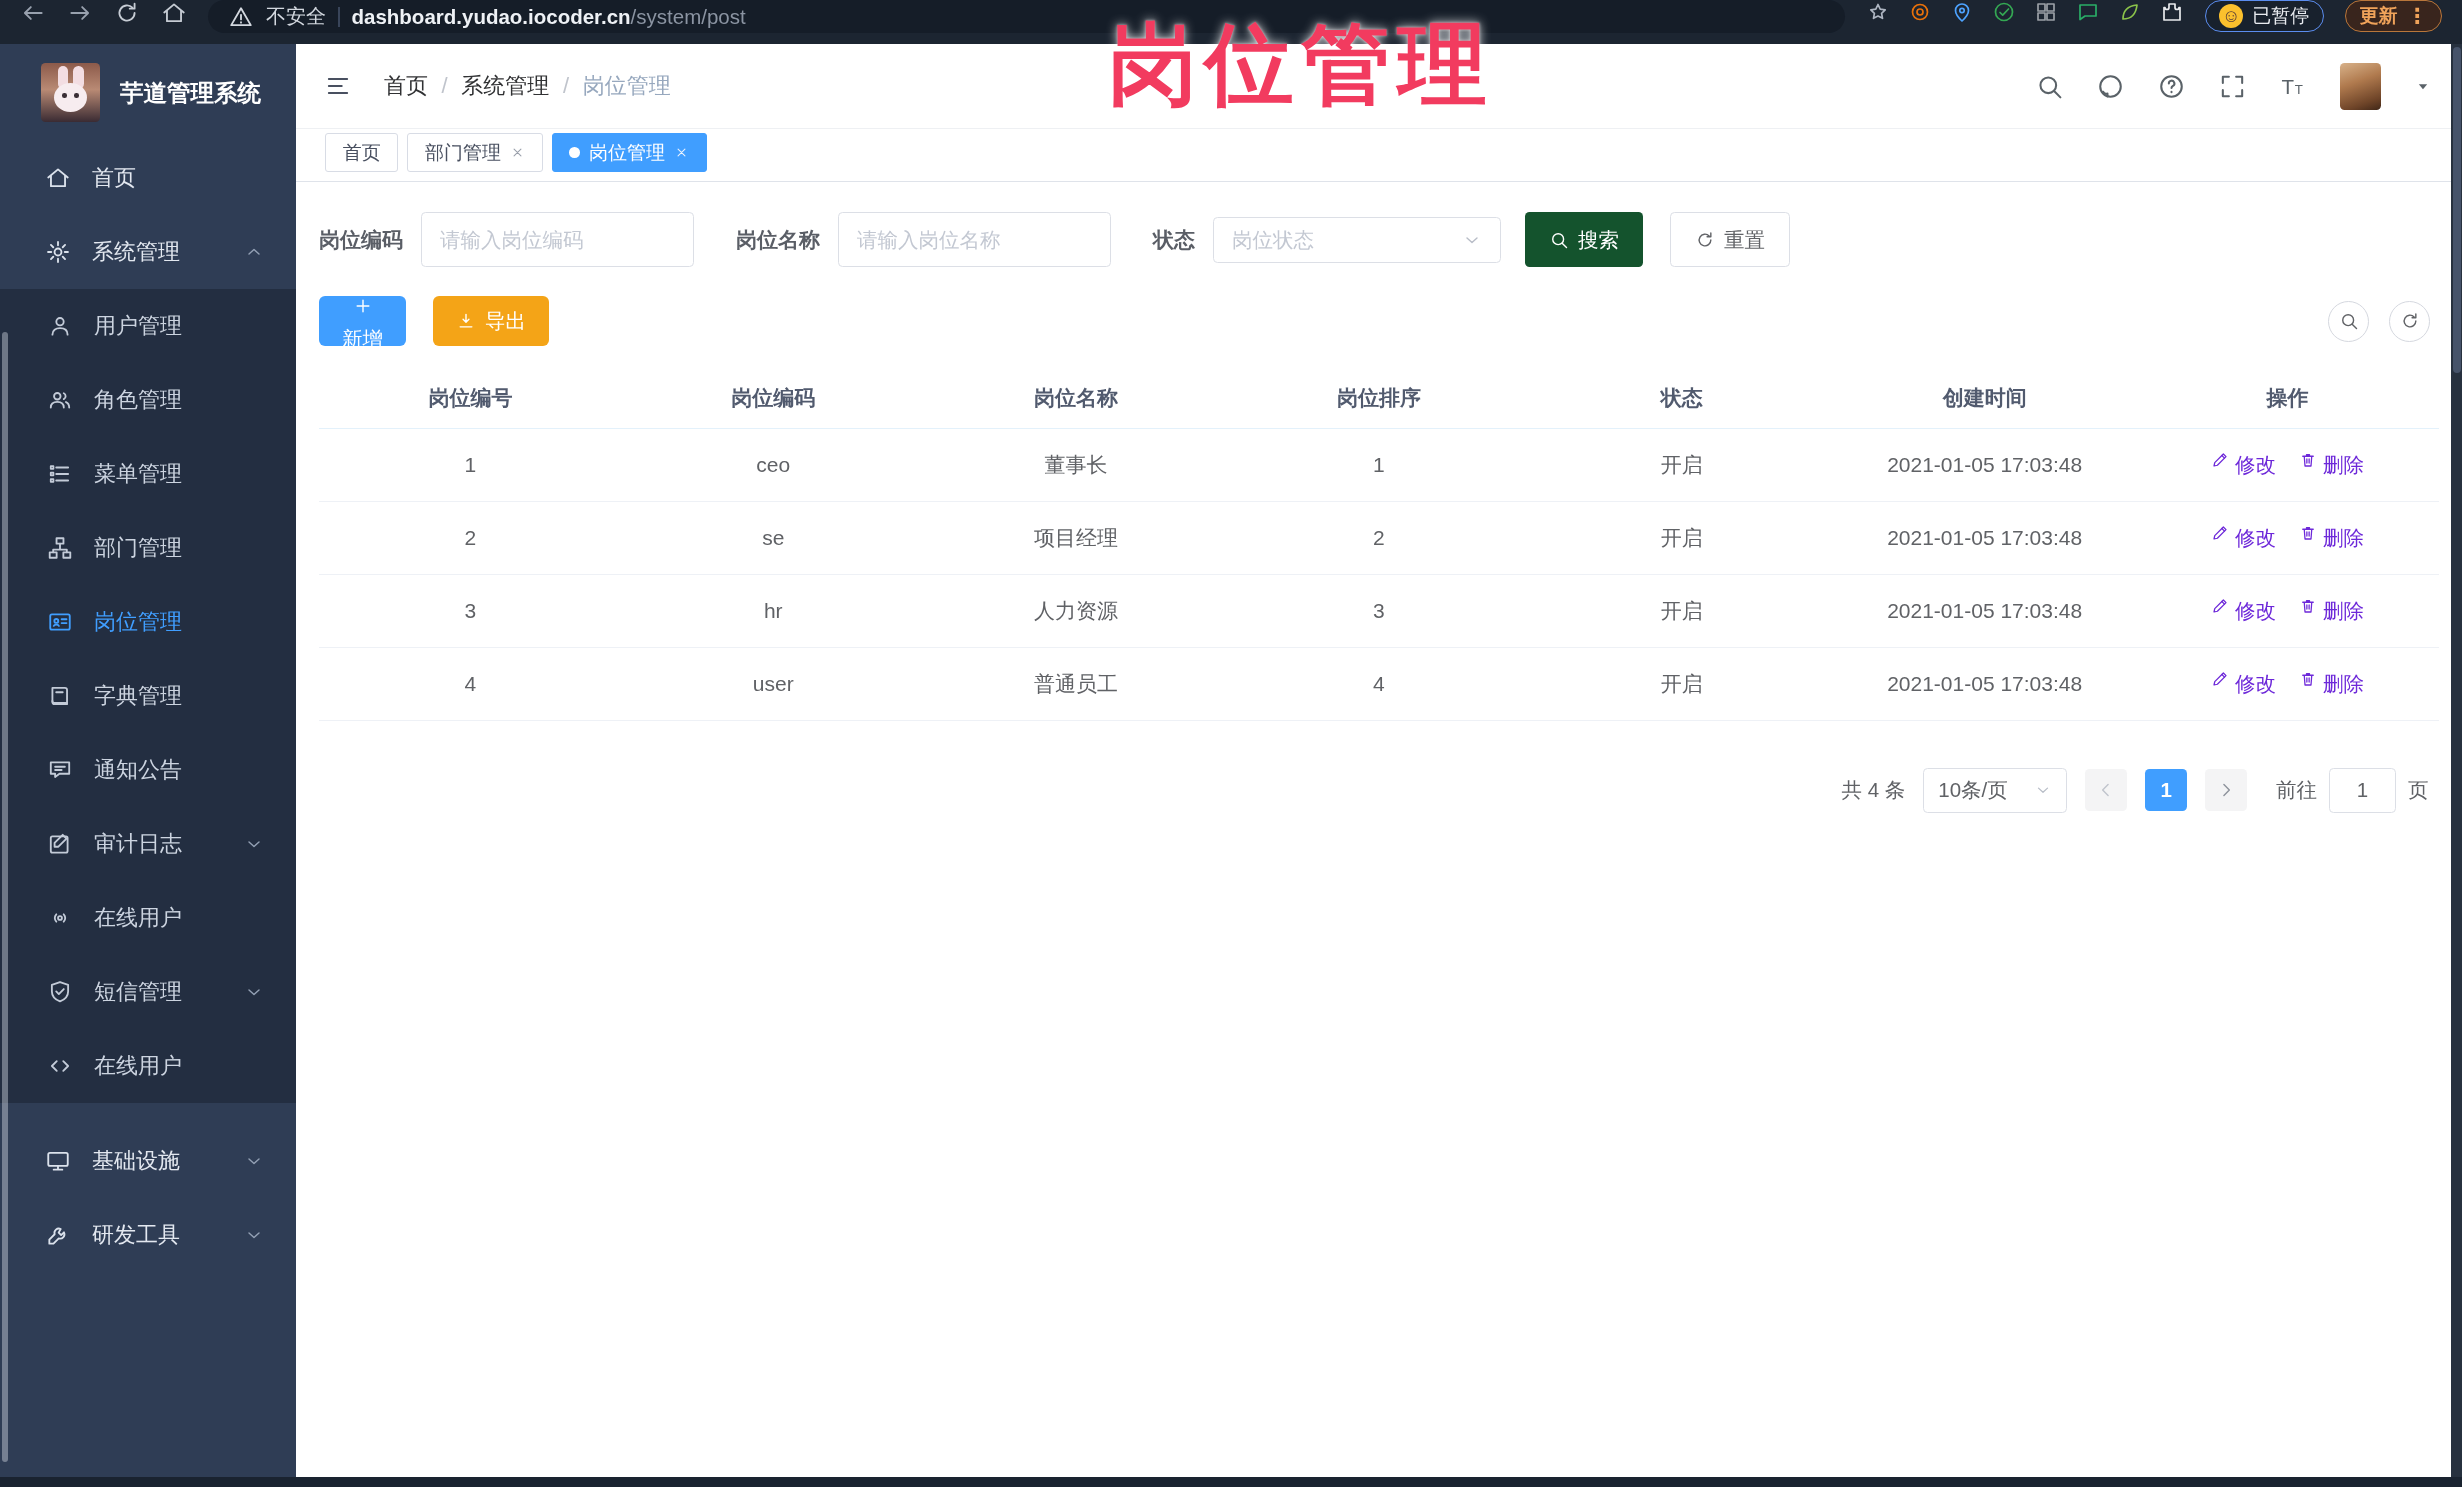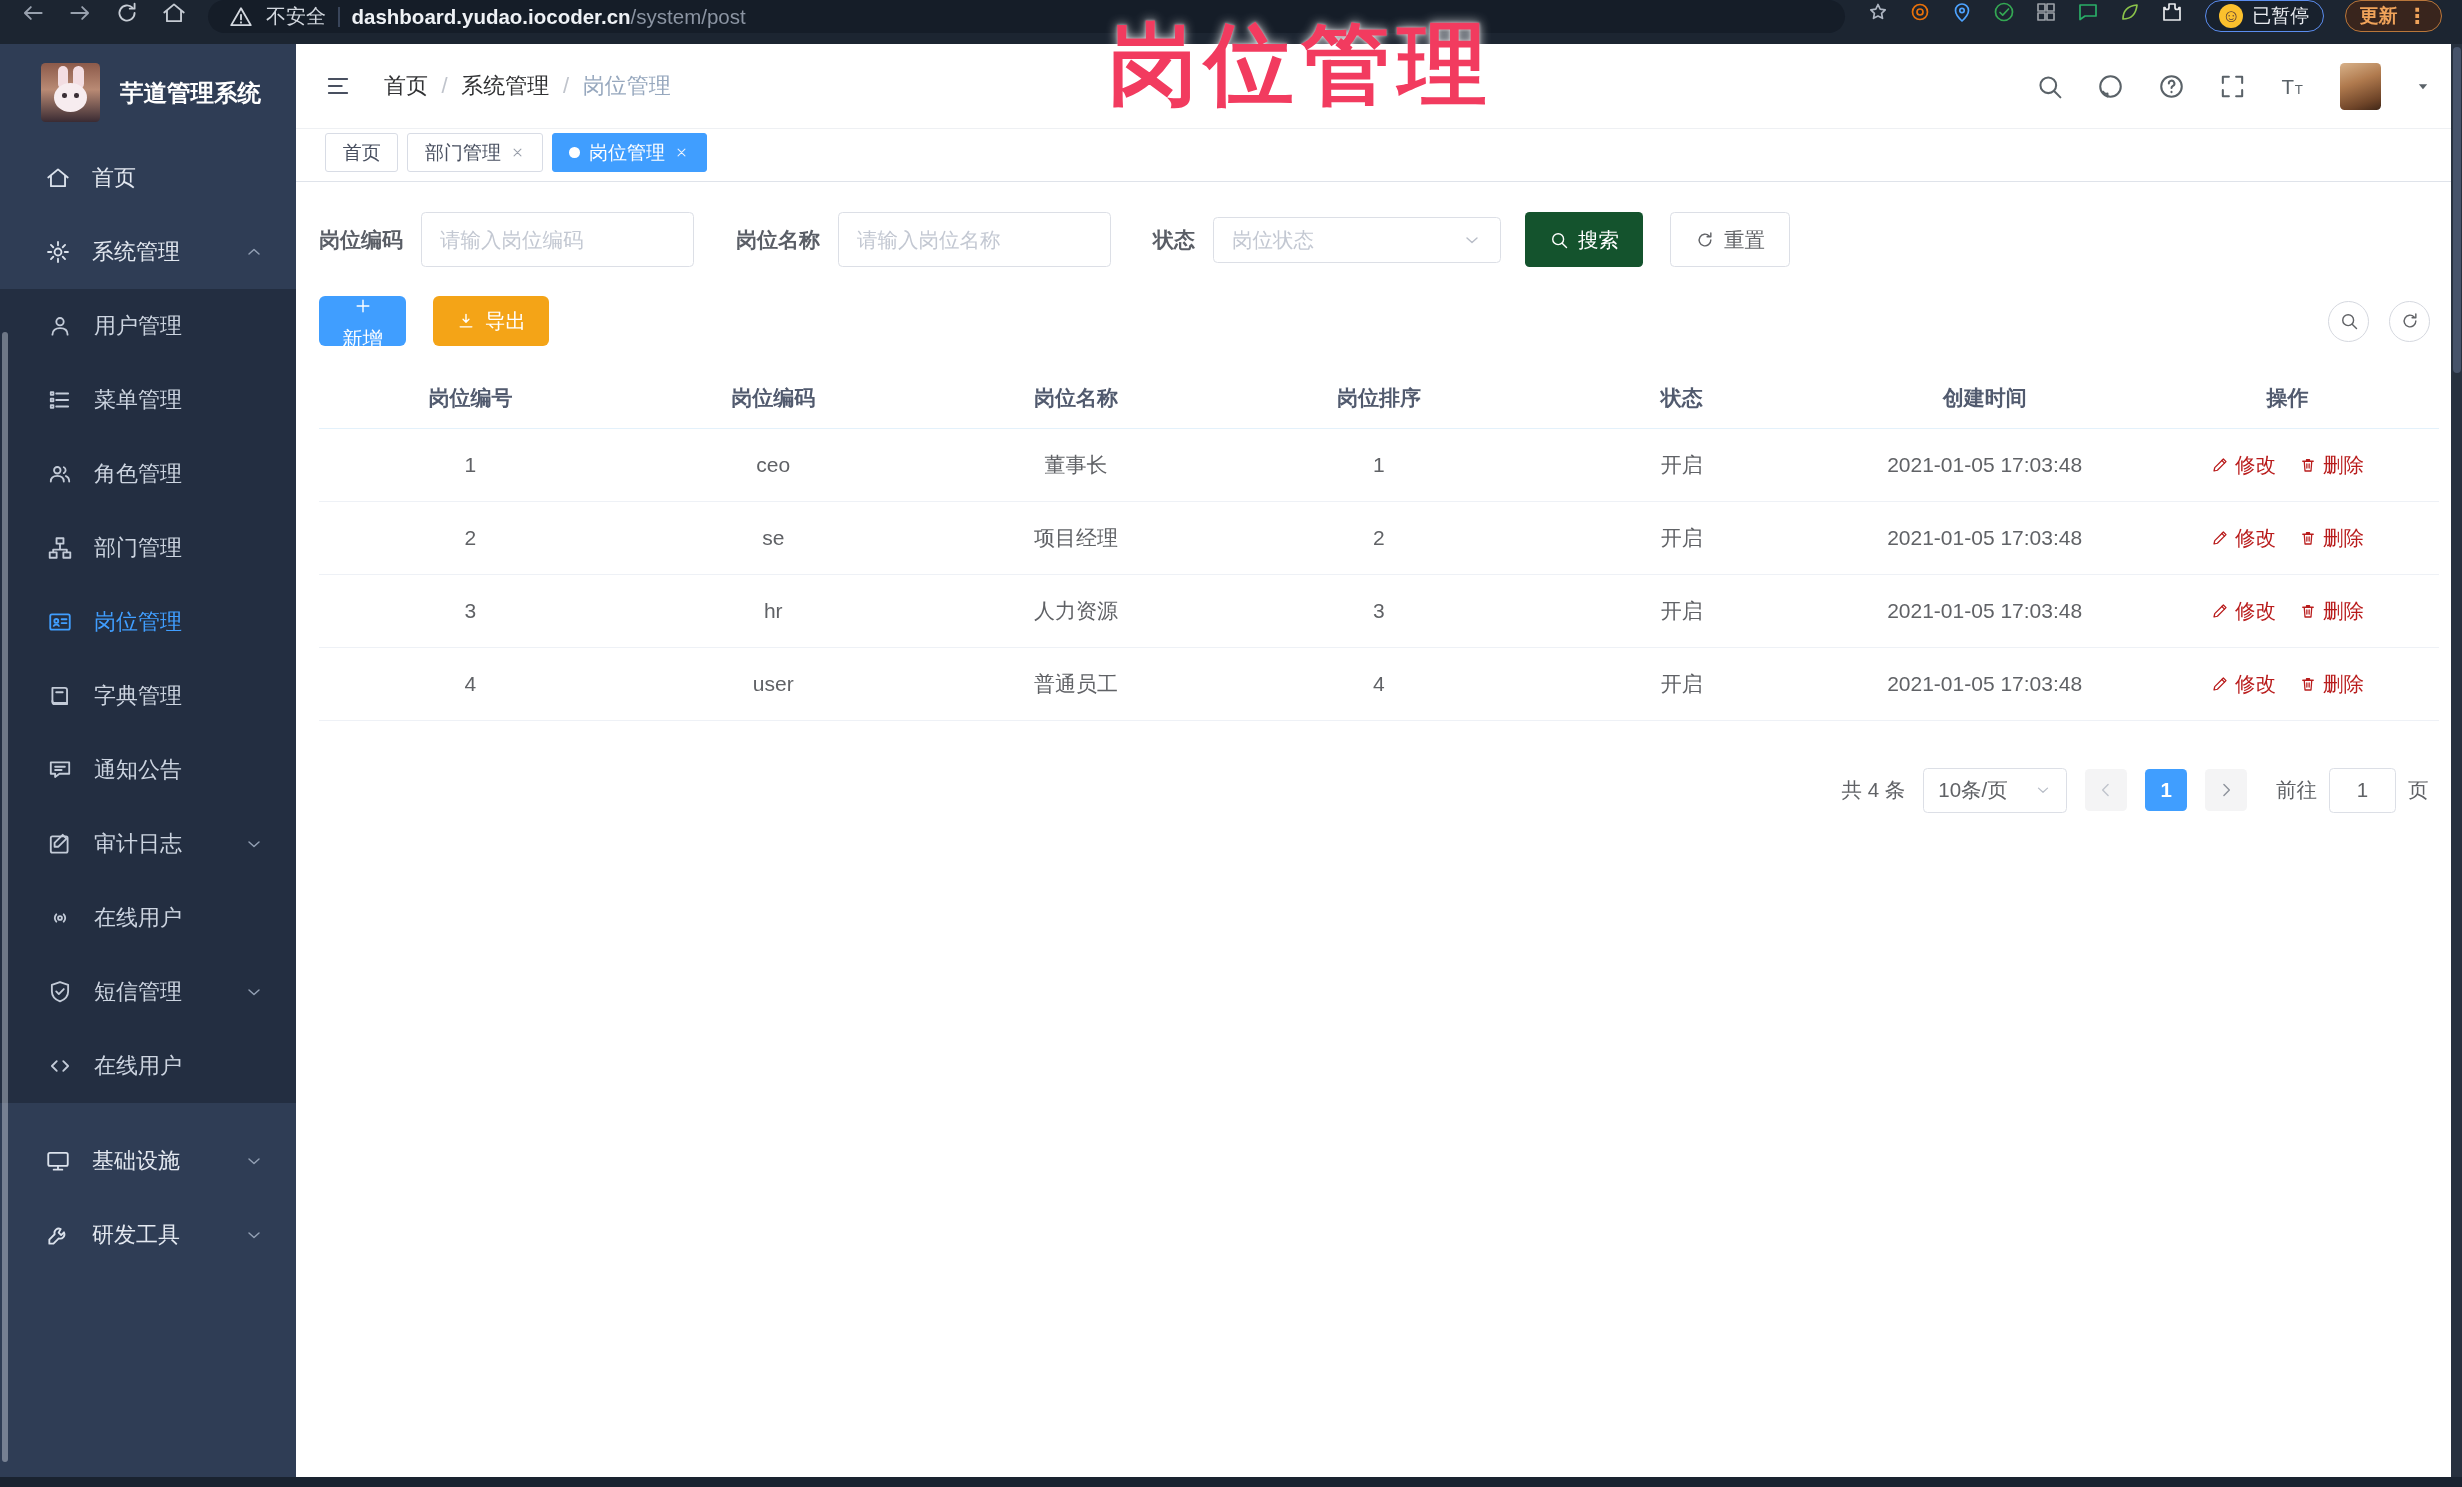--- a/index.html
+++ b/index.html
@@ -136,21 +136,21 @@
   
   table.data{ width:100%; border-collapse:collapse; margin-top:23px; table-layout:fixed; }
   table.data th{
     height:59px; font-size:21px; font-weight:bold; color:#515a6e; text-align:center;
     border-bottom:1.5px solid #e3f1fb; background:#fff;
   }
   table.data td{
     height:73px; font-size:21px; color:#606266; text-align:center;
     border-bottom:0.8px solid #eef1f6; background:#fff;
   }
-  .op-link{ color:#b91c1c; font-size:20.5px; display:inline-flex; align-items:center; gap:6px;
+  .op-link{ color:#6d28d9; font-size:20.5px; display:inline-flex; align-items:flex-start; gap:6px;
     cursor:pointer; white-space:nowrap; }
   .op-link + .op-link{ margin-left:23px; }
 
   
   .pager{ margin-top:47px; display:flex; align-items:center; justify-content:flex-end;
     gap:18px; font-size:20.5px; color:#606266; padding-right:10.6px; }
   .pg-select{ width:144px; height:45px; border:0.8px solid #dcdfe6; border-radius:4.5px;
     display:flex; align-items:center; padding:0 14px; cursor:pointer; background:#fff; }
   .pg-select .chev{ margin-left:auto; color:#b8bdc7; display:flex; }
   .pg-btn{ width:42px; height:42px; border-radius:4.5px; background:#f4f4f5;
@@ -312,37 +312,37 @@
             <svg viewBox="0 0 24 24" width="26" height="26" fill="none" stroke="currentColor" stroke-width="1.7" stroke-linecap="round" stroke-linejoin="round">
               <circle cx="12" cy="8" r="3.4"></circle>
               <path d="M5 20c0-4.2 3-6 7-6s7 1.8 7 6"></path>
             </svg>
           </span>
           <span>用户管理</span>
         </div>
         <div class="menu-item">
           <span class="mi-icon">
             <svg viewBox="0 0 24 24" width="26" height="26" fill="none" stroke="currentColor" stroke-width="1.7" stroke-linecap="round" stroke-linejoin="round">
+              <circle cx="9.5" cy="8.5" r="3"></circle>
+              <path d="M3.5 19c0-3.6 2.6-5.2 6-5.2s6 1.6 6 5.2"></path>
+              <path d="M15.5 5.8a3 3 0 0 1 0 5.4M17.5 13.9c2 .8 3 2.3 3 5.1"></path>
+            </svg>
+          </span>
+          <span>角色管理</span>
+        </div>
+        <div class="menu-item">
+          <span class="mi-icon">
+            <svg viewBox="0 0 24 24" width="26" height="26" fill="none" stroke="currentColor" stroke-width="1.7" stroke-linecap="round" stroke-linejoin="round">
               <path d="M8.5 6h11M8.5 12h11M8.5 18h11"></path>
               <rect x="3.5" y="4.8" width="2.4" height="2.4"></rect>
               <rect x="3.5" y="10.8" width="2.4" height="2.4"></rect>
               <rect x="3.5" y="16.8" width="2.4" height="2.4"></rect>
             </svg>
           </span>
           <span>菜单管理</span>
-        </div>
-        <div class="menu-item">
-          <span class="mi-icon">
-            <svg viewBox="0 0 24 24" width="26" height="26" fill="none" stroke="currentColor" stroke-width="1.7" stroke-linecap="round" stroke-linejoin="round">
-              <circle cx="9.5" cy="8.5" r="3"></circle>
-              <path d="M3.5 19c0-3.6 2.6-5.2 6-5.2s6 1.6 6 5.2"></path>
-              <path d="M15.5 5.8a3 3 0 0 1 0 5.4M17.5 13.9c2 .8 3 2.3 3 5.1"></path>
-            </svg>
-          </span>
-          <span>角色管理</span>
         </div>
         <div class="menu-item">
           <span class="mi-icon">
             <svg viewBox="0 0 24 24" width="26" height="26" fill="none" stroke="currentColor" stroke-width="1.7" stroke-linecap="round" stroke-linejoin="round">
               <rect x="8.8" y="3" width="6.4" height="5"></rect>
               <rect x="2.5" y="16" width="6.4" height="5"></rect>
               <rect x="15.1" y="16" width="6.4" height="5"></rect>
               <path d="M12 8v4M5.7 16v-2.5h12.6V16M12 12v1.5"></path>
             </svg>
           </span>

